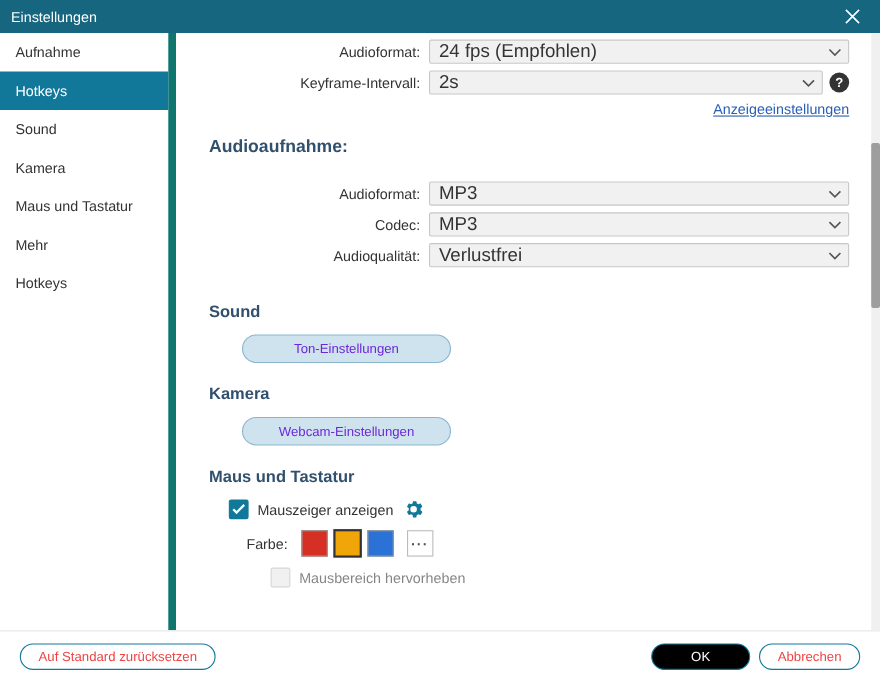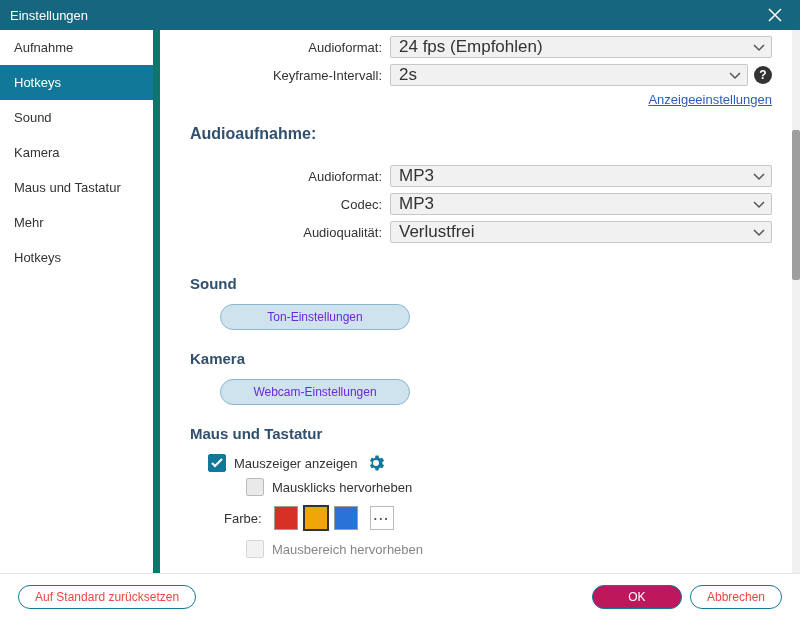--- a/index.html
+++ b/index.html
@@ -34,21 +34,21 @@
   .checkbox.checked svg { stroke: #fff; }
   .gear-icon { margin-left: 10px; color: #12789a; cursor: pointer; display: flex; align-items: center; }
   .color-row { display: flex; align-items: center; margin: 10px 0 10px 34px; }
   .color-label { margin-right: 12px; }
   .swatch { width: 24px; height: 24px; border: 1px solid #9c9c9c; margin-right: 6px; cursor: pointer; }
   .swatch.active { outline: 2px solid #333; outline-offset: -1px; }
   .more-swatch { width: 24px; height: 24px; border: 1px solid #bbb; display: flex; align-items: center; justify-content: center; cursor: pointer; font-weight: bold; color: #555; letter-spacing: 1px; margin-left: 6px; }
   .footer { height: 46px; border-top: 1px solid #e5e5e5; display: flex; align-items: center; padding: 0 18px; }
   .footer-spacer { flex: 1; }
   .btn { height: 24px; border-radius: 12px; border: 1px solid #12789a; background: #fff; color: #ef4444; padding: 0 16px; font-size: 12px; cursor: pointer; display: flex; align-items: center; justify-content: center; margin-left: 8px; }
-  .btn.primary { background: #be185d; color: #fff; min-width: 90px; }
+  .btn.primary { background: #000000; color: #fff; min-width: 90px; }
   .btn.reset { margin-left: 0; }
 </style>
 </head>
 <body>
 
 <div class="titlebar">
   <span class="title">Einstellungen</span>
   <span class="close">
     <svg width="14" height="14" viewBox="0 0 14 14" fill="none" stroke-width="1.5">
         <path d="M1 1 L13 13 M13 1 L1 13"></path>
@@ -146,24 +146,20 @@
             </svg>
         </div>
         <span>Mauszeiger anzeigen</span>
         <span class="gear-icon">
           <svg width="16" height="16" viewBox="0 0 16 16" fill="#12789a">
               <path d="M8 5a3 3 0 100 6 3 3 0 000-6zm6.4 3c0 .3 0 .6-.1.9l1.5 1.2c.1.1.2.3.1.5l-1.4 2.4c-.1.2-.3.2-.5.2l-1.8-.7c-.4.3-.8.5-1.3.7l-.3 1.9c0 .2-.2.3-.4.3H7.8c-.2 0-.4-.1-.4-.3l-.3-1.9c-.5-.2-.9-.4-1.3-.7l-1.8.7c-.2.1-.4 0-.5-.2L2.1 10.6c-.1-.2 0-.4.1-.5l1.5-1.2c0-.3-.1-.6-.1-.9s0-.6.1-.9L2.2 5.9c-.1-.1-.2-.3-.1-.5l1.4-2.4c.1-.2.3-.2.5-.2l1.8.7c.4-.3.8-.5 1.3-.7l.3-1.9c0-.2.2-.3.4-.3h2.4c.2 0 .4.1.4.3l.3 1.9c.5.2.9.4 1.3.7l1.8-.7c.2-.1.4 0 .5.2l1.4 2.4c.1.2 0 .4-.1.5l-1.5 1.2c0 .3.1.6.1.9z"></path>
             </svg>
         </span>
       </div>
 
-      <div class="check-row indent">
-        <div class="checkbox"></div>
-        <span>Mausklicks hervorheben</span>
-      </div>
 
       <div class="color-row">
         <span class="color-label">Farbe:</span>
         <div class="swatch" style="background:#d63024"></div>
         <div class="swatch active" style="background:#f0a609"></div>
         <div class="swatch" style="background:#2a72d6"></div>
         <div class="more-swatch">···</div>
       </div>
 
       <div class="check-row indent" style="opacity:.6">

